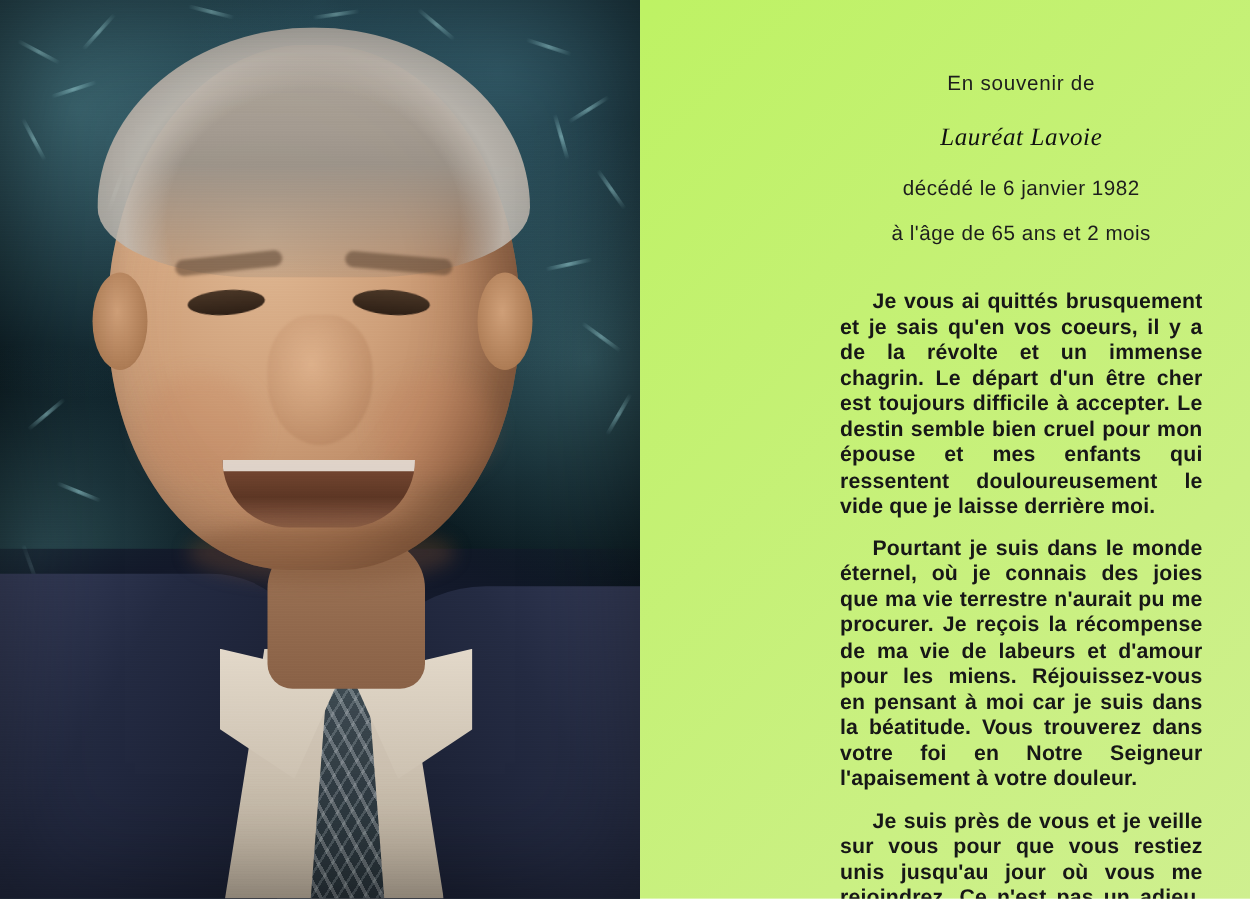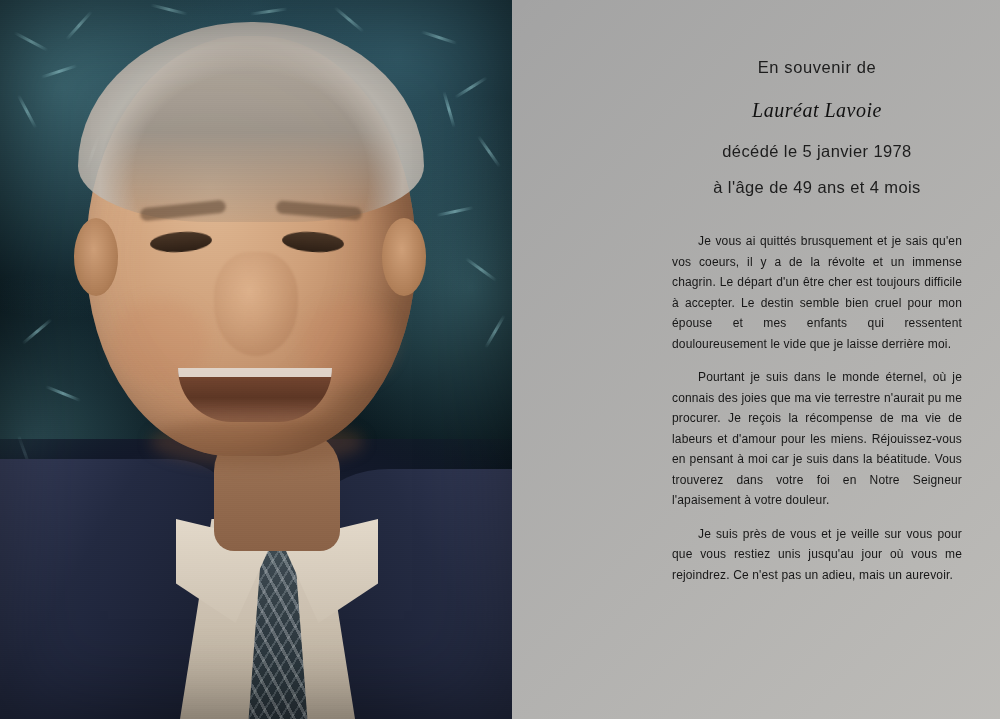--- a/index.html
+++ b/index.html
@@ -239,21 +239,21 @@
     inset: 0;
     pointer-events: none;
     box-shadow: inset 0 0 90px rgba(0,0,0,0.45);
   }
 
   
   .text-pane {
     position: relative;
     width: 488px;
     height: 719px;
-    background: #a3a3a3;
+    background: #bef264;
     padding: 0;
     box-sizing: border-box;
   }
   .text-inner {
     position: absolute;
     left: 160px;
     right: 40px;
     top: 58px;
     width: 290px;
   }
@@ -288,28 +288,29 @@
     text-align: center;
     font-family: "Liberation Sans", sans-serif;
     font-weight: bold;
     font-size: 14.5px;
     letter-spacing: 1.6px;
     color: #121212;
     margin-bottom: 13px;
   }
   .para {
     font-family: "Liberation Sans", sans-serif;
-    font-size: 12px;
+    font-size: 17px;
     line-height: 20.5px;
     color: #171717;
     text-align: justify;
     text-justify: inter-word;
     text-indent: 26px;
     margin: 0 0 13px 0;
     letter-spacing: 0.15px;
+    font-weight: bold;
   }
   .para:last-child { margin-bottom: 0; }
   .paper-tone {
     position: absolute;
     inset: 0;
     pointer-events: none;
     background: linear-gradient(135deg, rgba(250,248,242,0.0) 0%, rgba(238,234,224,0.35) 100%);
   }
 </style>
 </head>
@@ -372,23 +373,23 @@
 
   <div class="text-pane">
     <div class="paper-tone"></div>
     <div class="text-inner">
 
       <div class="souvenir">En souvenir de</div>
 
       <div class="name">Lauréat Lavoie</div>
 
 
-      <div class="death">décédé le 5 janvier 1978</div>
-
-      <div class="age">à l'âge de 49 ans et 4 mois</div>
+      <div class="death">décédé le 6 janvier 1982</div>
+
+      <div class="age">à l'âge de 65 ans et 2 mois</div>
 
 
       <p class="para">Je vous ai quittés brusquement et je sais qu'en vos coeurs, il y a de la révolte et un immense chagrin. Le départ d'un être cher est toujours difficile à accepter. Le destin semble bien cruel pour mon épouse et mes enfants qui ressentent douloureusement le vide que je laisse derrière moi.</p>
       <p class="para">Pourtant je suis dans le monde éternel, où je connais des joies que ma vie terrestre n'aurait pu me procurer. Je reçois la récompense de ma vie de labeurs et d'amour pour les miens. Réjouissez-vous en pensant à moi car je suis dans la béatitude. Vous trouverez dans votre foi en Notre Seigneur l'apaisement à votre douleur.</p>
       <p class="para">Je suis près de vous et je veille sur vous pour que vous restiez unis jusqu'au jour où vous me rejoindrez. Ce n'est pas un adieu, mais un aurevoir.</p>
 
     </div>
   </div>
 
 </div>

